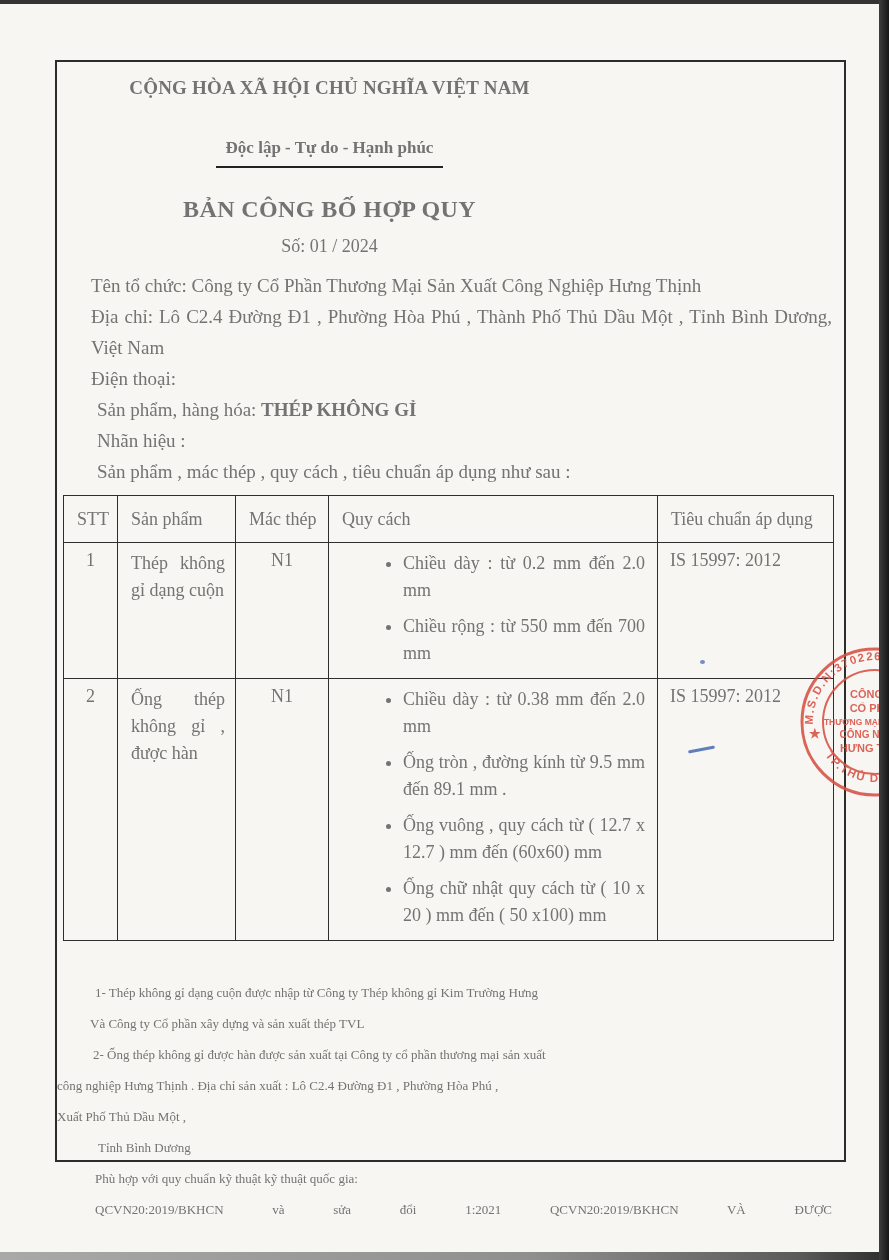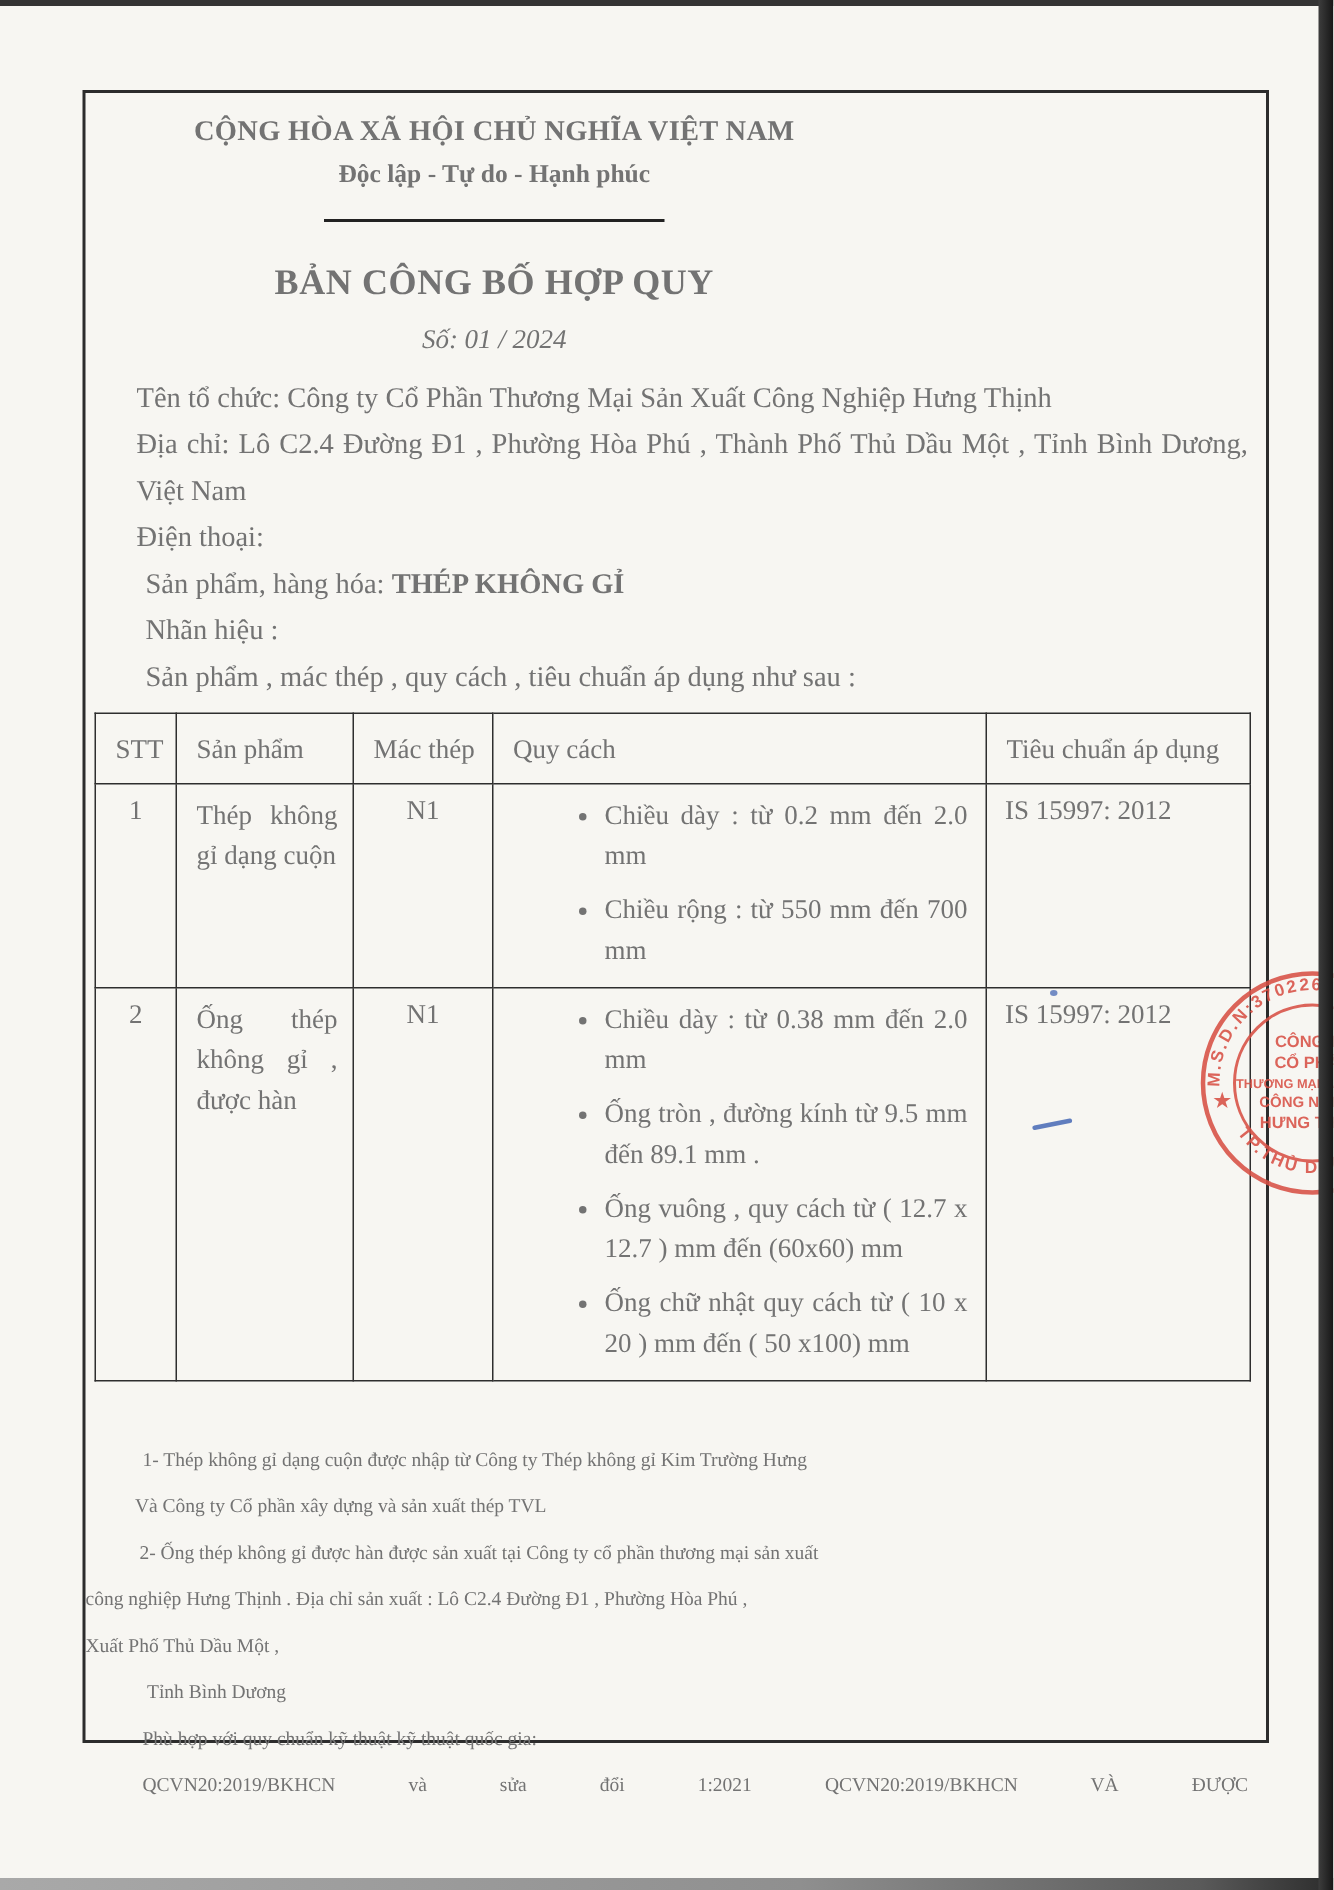--- a/index.html
+++ b/index.html
@@ -18,23 +18,23 @@
   
   .frame {
     position:absolute; left:55px; top:60px; width:791px; height:1102px;
     border:2px solid #2c2c2c; background:transparent;
   }
 
   
   .doc-header { width:545px; padding-top:14px; text-align:center; }
   .nat-title  { font-size:19px; font-weight:bold; line-height:24px; letter-spacing:.2px; }
   .motto-line { margin-top:4px; line-height:24px; }
-  .motto-line span { display:inline-block; font-size:17px; font-weight:bold; border-bottom:2px solid #222; padding:0 10px 18px; }
+  .motto-line span { display:inline-block; font-size:17px; font-weight:bold; border-bottom:2px solid #222; padding:0 10px 6px;margin-top:32px; }
   .doc-title  { margin-top:26px; font-size:24px; font-weight:bold; line-height:30px; letter-spacing:.4px; }
-  .doc-number { margin-top:10px; font-size:18px; line-height:24px;font-style:italic; }
+  .doc-number { margin-top:10px; font-size:18px; line-height:24px; }
 
   
   .info { margin-top:12px; padding-left:34px; padding-right:12px; font-size:19px; }
   .info p { line-height:31px; }
   .info .just { text-align:justify; }
   .info .indent { margin-left:6px; }
   .info strong { font-weight:bold; }
 
   
   table { border-collapse:collapse; margin-left:6px; width:770px; table-layout:fixed; margin-top:8px; }

